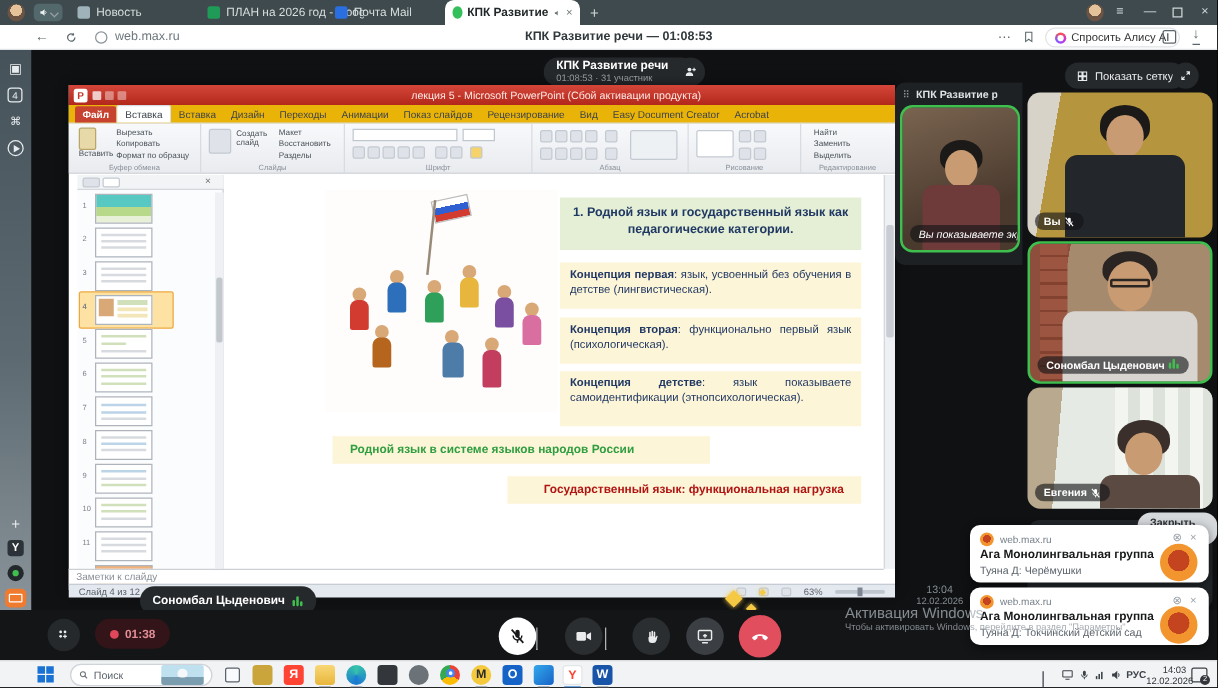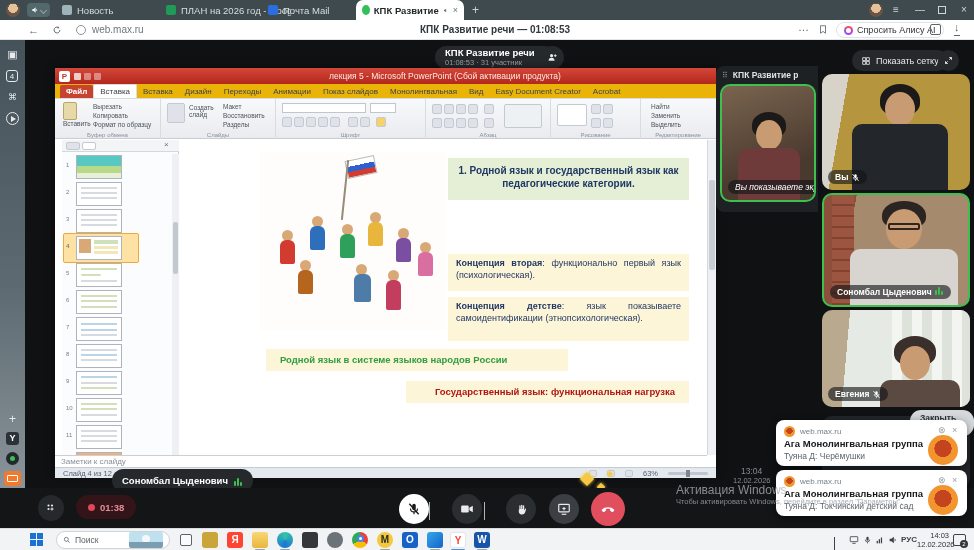--- a/index.html
+++ b/index.html
@@ -265,21 +265,21 @@
       <div class="ppt-title" style="margin-left:225px;">лекция 5 - Microsoft PowerPoint (Сбой активации продукта)</div>
     </div>
     <div class="r ppt-tabs">
       <span class="ptab file">Файл</span>
       <span class="ptab on">Вставка</span>
       <span class="ptab">Вставка</span>
       <span class="ptab">Дизайн</span>
       <span class="ptab">Переходы</span>
       <span class="ptab">Анимации</span>
       <span class="ptab">Показ слайдов</span>
-      <span class="ptab">Монолингвальная</span>
+      <span class="ptab">Рецензирование</span>
       <span class="ptab">Вид</span>
       <span class="ptab">Easy Document Creator</span>
       <span class="ptab">Acrobat</span>
     </div>
 
     <div class="r ribbon">
 
       <div class="rgroup" style="left:0;width:106px;">
         <div class="r" style="left:8px;top:3px;">
           <div class="paste-ico"></div>
@@ -467,20 +467,23 @@
         <div class="kid-head" style="left:40px;top:108px;"></div>
           <div class="kid-body" style="left:38px;top:118px;background:#b5651d;"></div>
         <div class="kid-head" style="left:96px;top:112px;"></div>
           <div class="kid-body" style="left:94px;top:122px;background:#4e7ca8;width:17px;height:28px;"></div>
         <div class="kid-head" style="left:128px;top:118px;"></div>
           <div class="kid-body" style="left:126px;top:128px;background:#c23d5e;height:30px;"></div>
       </div>
       <div class="r box-green" style="left:266px;top:18px;width:241px;height:42px;">
         <div class="sl-title">1. Родной язык и государственный язык как педагогические категории.</div>
       </div>
+      <div class="r box-cream" style="left:266px;top:70px;width:241px;height:37px;">
+        <div class="concept"><b>Концепция первая</b><span>: язык, усвоенный без обучения в детстве (лингвистическая).</span></div>
+      </div>
       <div class="r box-cream" style="left:266px;top:114px;width:241px;height:37px;">
         <div class="concept"><b>Концепция вторая</b><span>: функционально первый язык (психологическая).</span></div>
       </div>
       <div class="r box-cream" style="left:266px;top:157px;width:241px;height:44px;">
         <div class="concept"><b>Концепция детстве</b><span>: язык показываете самоидентификации (этнопсихологическая).</span></div>
       </div>
       <div class="r box-cream" style="left:84px;top:209px;width:302px;height:22px;">
         <div class="green-line">Родной язык в системе языков народов России</div>
       </div>
       <div class="r box-cream" style="left:224px;top:241px;width:283px;height:22px;">

